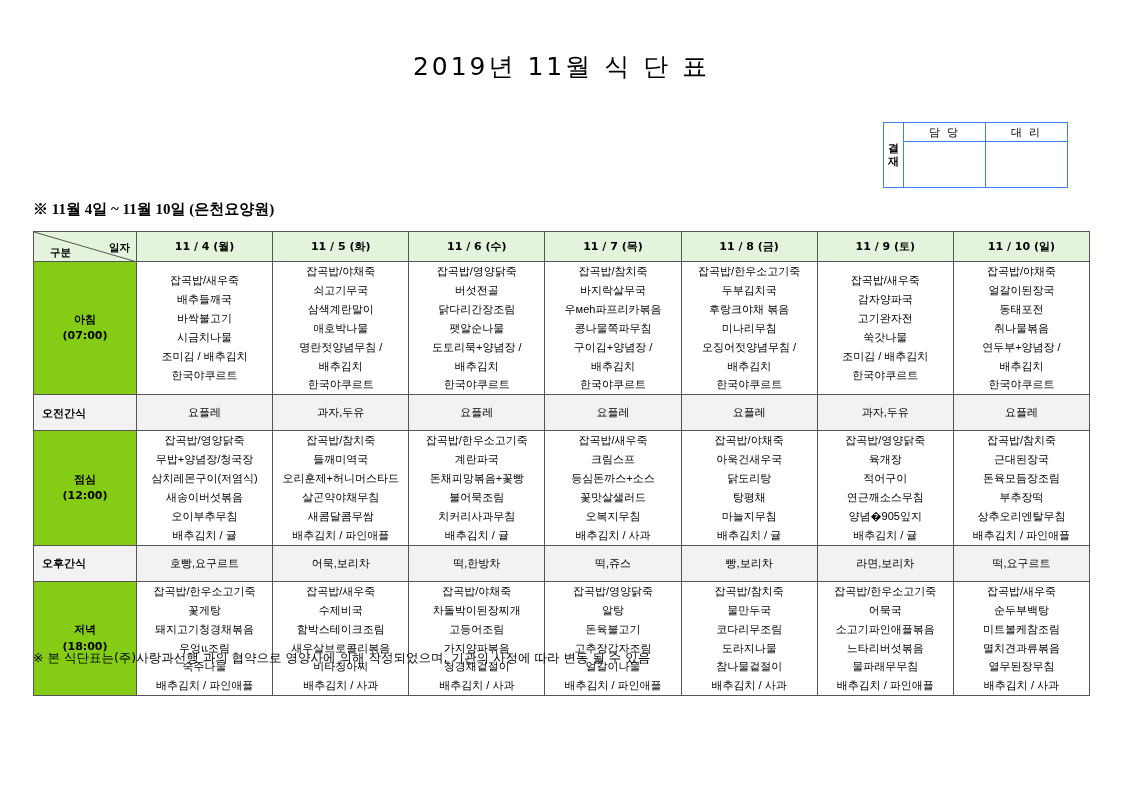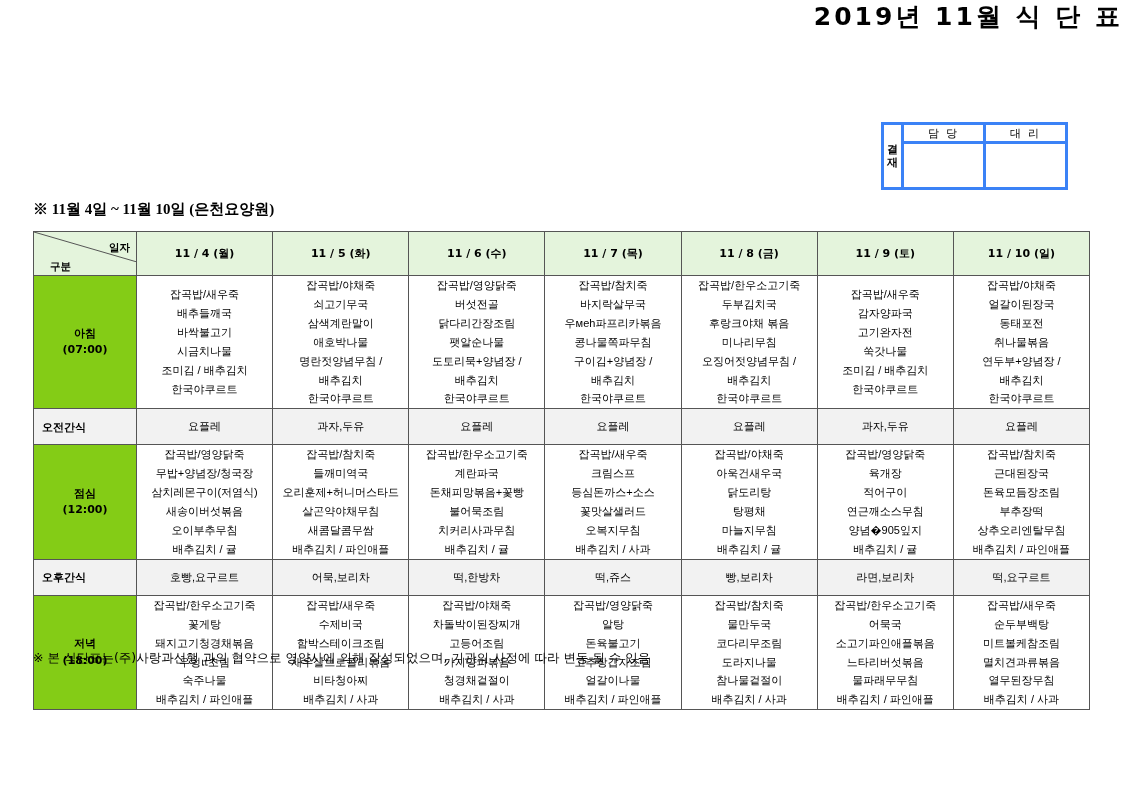--- a/index.html
+++ b/index.html
@@ -9,38 +9,39 @@
     height: 794px;
     background: #ffffff;
     font-family: "Liberation Sans", sans-serif;
     color: #000000;
     position: relative;
     overflow: hidden;
   }
 
   
   .doc-title {
-    text-align: right;
+    text-align: center;
     font-size: 25px;
-    font-weight: bold;
+    font-weight: normal;
     letter-spacing: 3px;
+    margin-top: 50px;
     font-family: "DejaVu Sans", sans-serif;
   }
 
   
   .approval {
     position: absolute;
     top: 122px;
     right: 55px;
     border: 1px solid #000;
     border-collapse: collapse;
     font-size: 11px;
   }
   .approval td {
-    border: 3px solid #3b82f6;
+    border: 1px solid #3b82f6;
     text-align: center;
     vertical-align: middle;
     padding: 0;
   }
   .approval .label-cell {
     width: 20px;
     line-height: 1.15;
     font-size: 11px;
     padding: 2px 3px;
     font-weight: bold;
@@ -96,21 +97,21 @@
   }
   .corner .lbl-group {
     position: absolute;
     bottom: 1px; left: 16px;
     font-size: 10.5px;
   }
   th.day {
     background: #e4f4dc;
     font-weight: bold;
     font-size: 12px;
-    height: 44px;
+    height: 30px;
     font-family: "DejaVu Sans", sans-serif;
   }
   td.rowlabel {
     background: #84cc16;
     font-weight: bold;
     font-size: 12px;
     line-height: 1.5;
     font-family: "DejaVu Sans", sans-serif;
   }
   td.rowlabel.snack {

